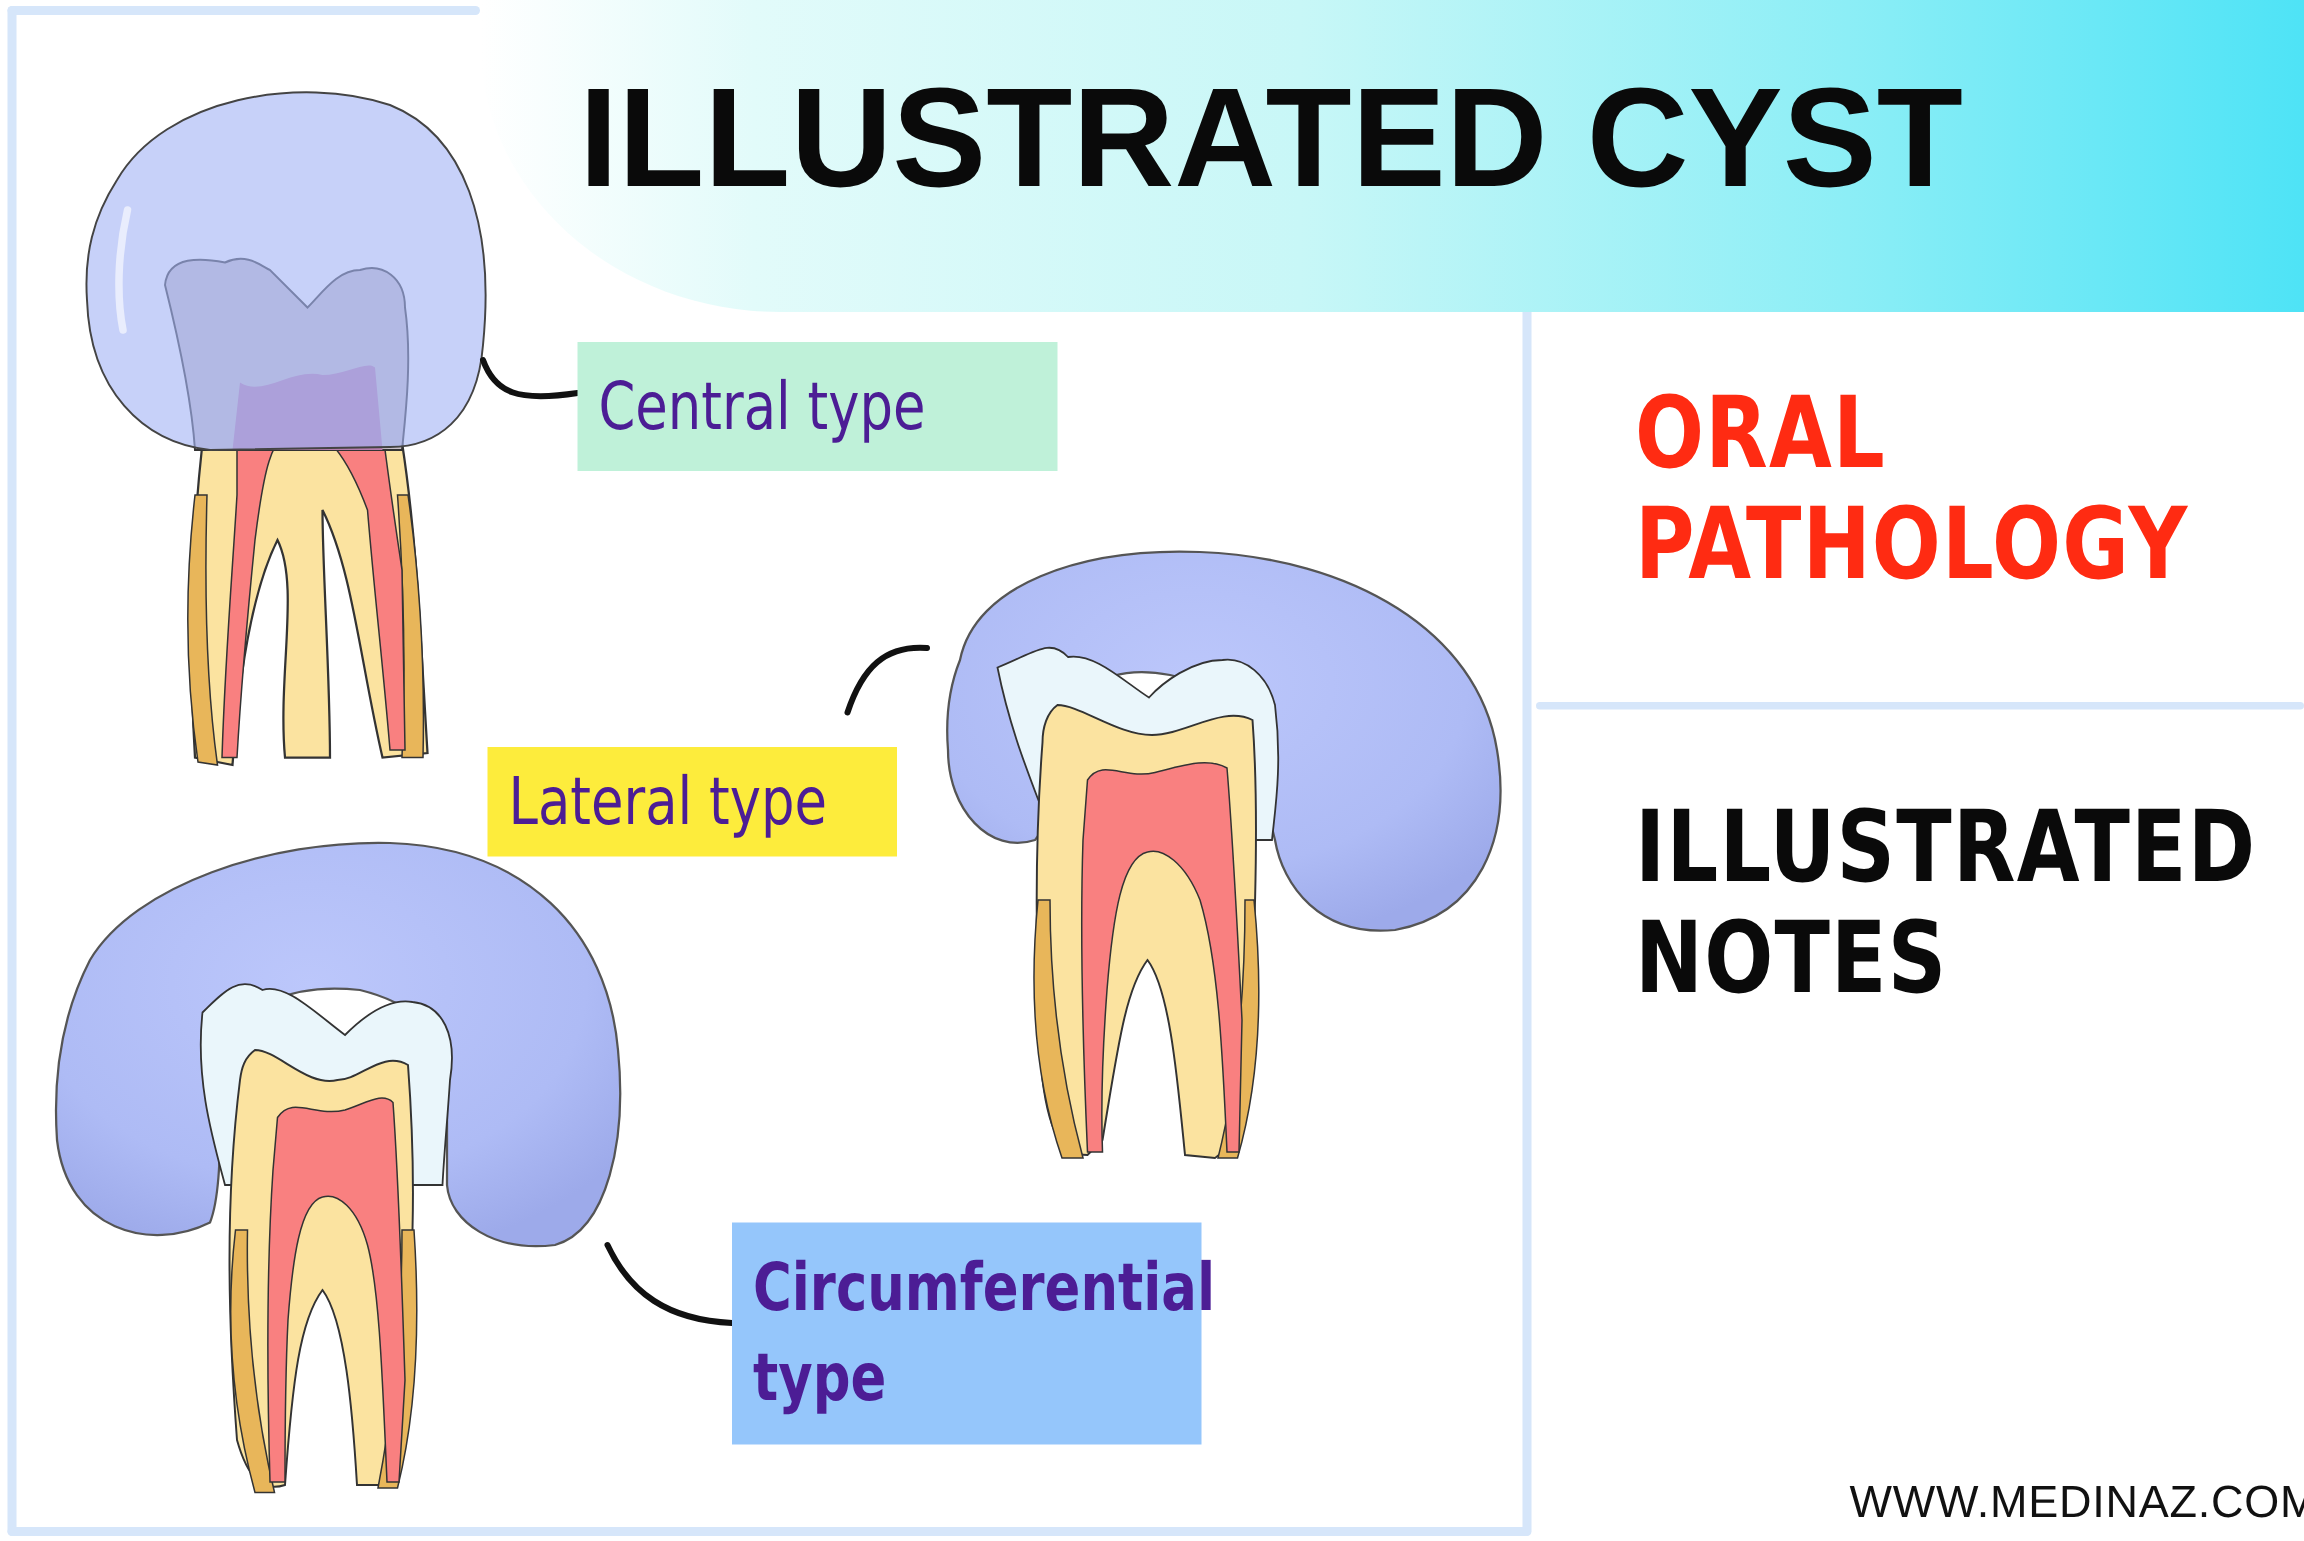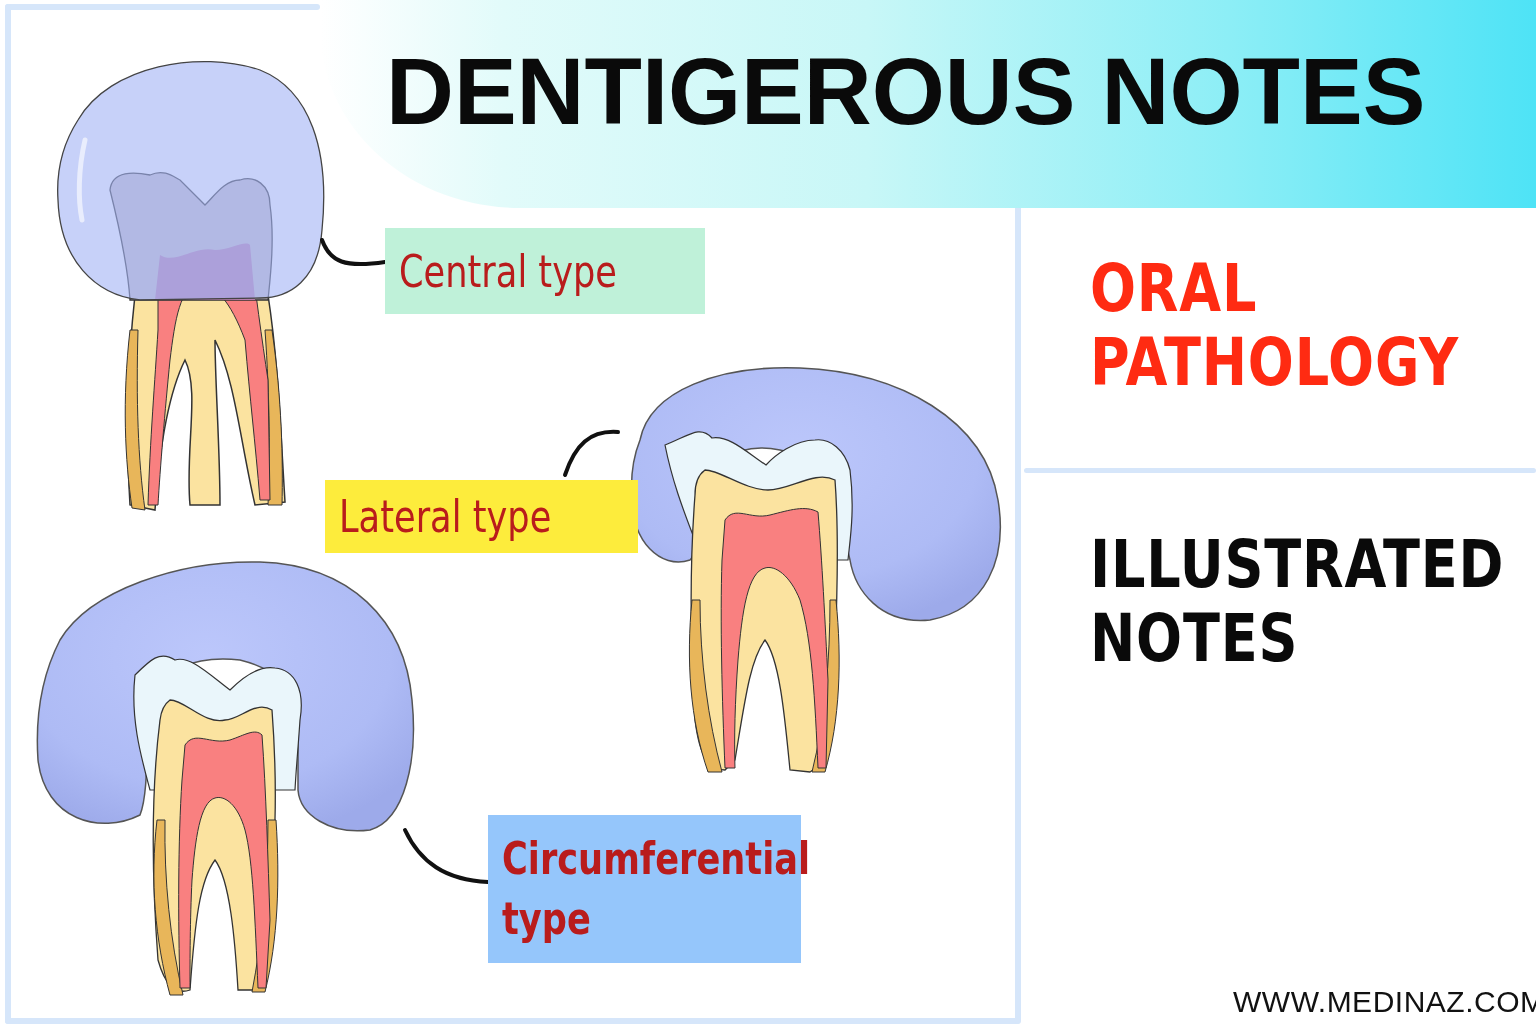--- a/index.html
+++ b/index.html
@@ -23,47 +23,47 @@
   .side-text {
     position: absolute; left: 1090px; margin: 0;
     font-family: "DejaVu Sans", sans-serif; font-weight: bold;
     font-size: 66px; line-height: 74px; letter-spacing: 1px;
     transform: scaleX(0.82); transform-origin: left top;
   }
   .side-red { top: 252px; color: #ff2b12; }
   .side-black { top: 528px; color: #0a0a0a; }
   .label {
     position: absolute; margin: 0; padding: 0 14px; box-sizing: border-box;
-    font-family: "DejaVu Sans", sans-serif; color: #b91c1c;
+    font-family: "DejaVu Sans", sans-serif; color: #4c1d95;
     font-size: 44px; display: flex; align-items: center;
     transform-origin: left center;
   }
   .label span { display: inline-block; transform: scaleX(0.8); transform-origin: left center; white-space: nowrap; }
   .label-central { left: 385px; top: 228px; width: 320px; height: 86px; background: #bff1d9; }
-  .label-lateral { left: 325px; top: 480px; width: 313px; height: 73px; background: #fdec3c; }
+  .label-lateral { left: 325px; top: 498px; width: 273px; height: 73px; background: #fdec3c; }
   .label-circ { left: 488px; top: 815px; width: 313px; height: 148px; background: #95c6fb; align-items: flex-start; flex-direction: column; justify-content: center; font-weight: bold; }
   .label-circ span { line-height: 60px; }
   .footer-url {
     position: absolute; left: 1233px; top: 985px; margin: 0;
     font-family: "Liberation Sans", sans-serif; font-size: 30px; color: #111;
     letter-spacing: 0.5px;
   }
   svg.art { position: absolute; left: 0; top: 0; }
 </style>
 </head>
 <body>
 
 <div class="frame-line" style="left:5px; top:4px; width:315px; height:6px;"></div>
 <div class="frame-line" style="left:5px; top:4px; width:6px; height:1020px;"></div>
 <div class="frame-line" style="left:5px; top:1018px; width:1015px; height:6px;"></div>
 <div class="frame-line" style="left:1015px; top:205px; width:6px; height:819px;"></div>
 <div class="frame-line" style="left:1024px; top:468px; width:512px; height:5px;"></div>
 
 <div class="title-banner"></div>
-<h1 class="title-text">DENTIGEROUS NOTES</h1>
+<h1 class="title-text">ILLUSTRATED CYST</h1>
 
 <svg class="art" width="1536" height="1027" viewBox="0 0 1536 1027">
   <defs>
     <radialGradient id="cystGrad" cx="45%" cy="35%" r="70%">
       <stop offset="0%" stop-color="#bcc7fb"></stop>
       <stop offset="70%" stop-color="#aebbf5"></stop>
       <stop offset="100%" stop-color="#9daaea"></stop>
     </radialGradient>
   </defs>
 

